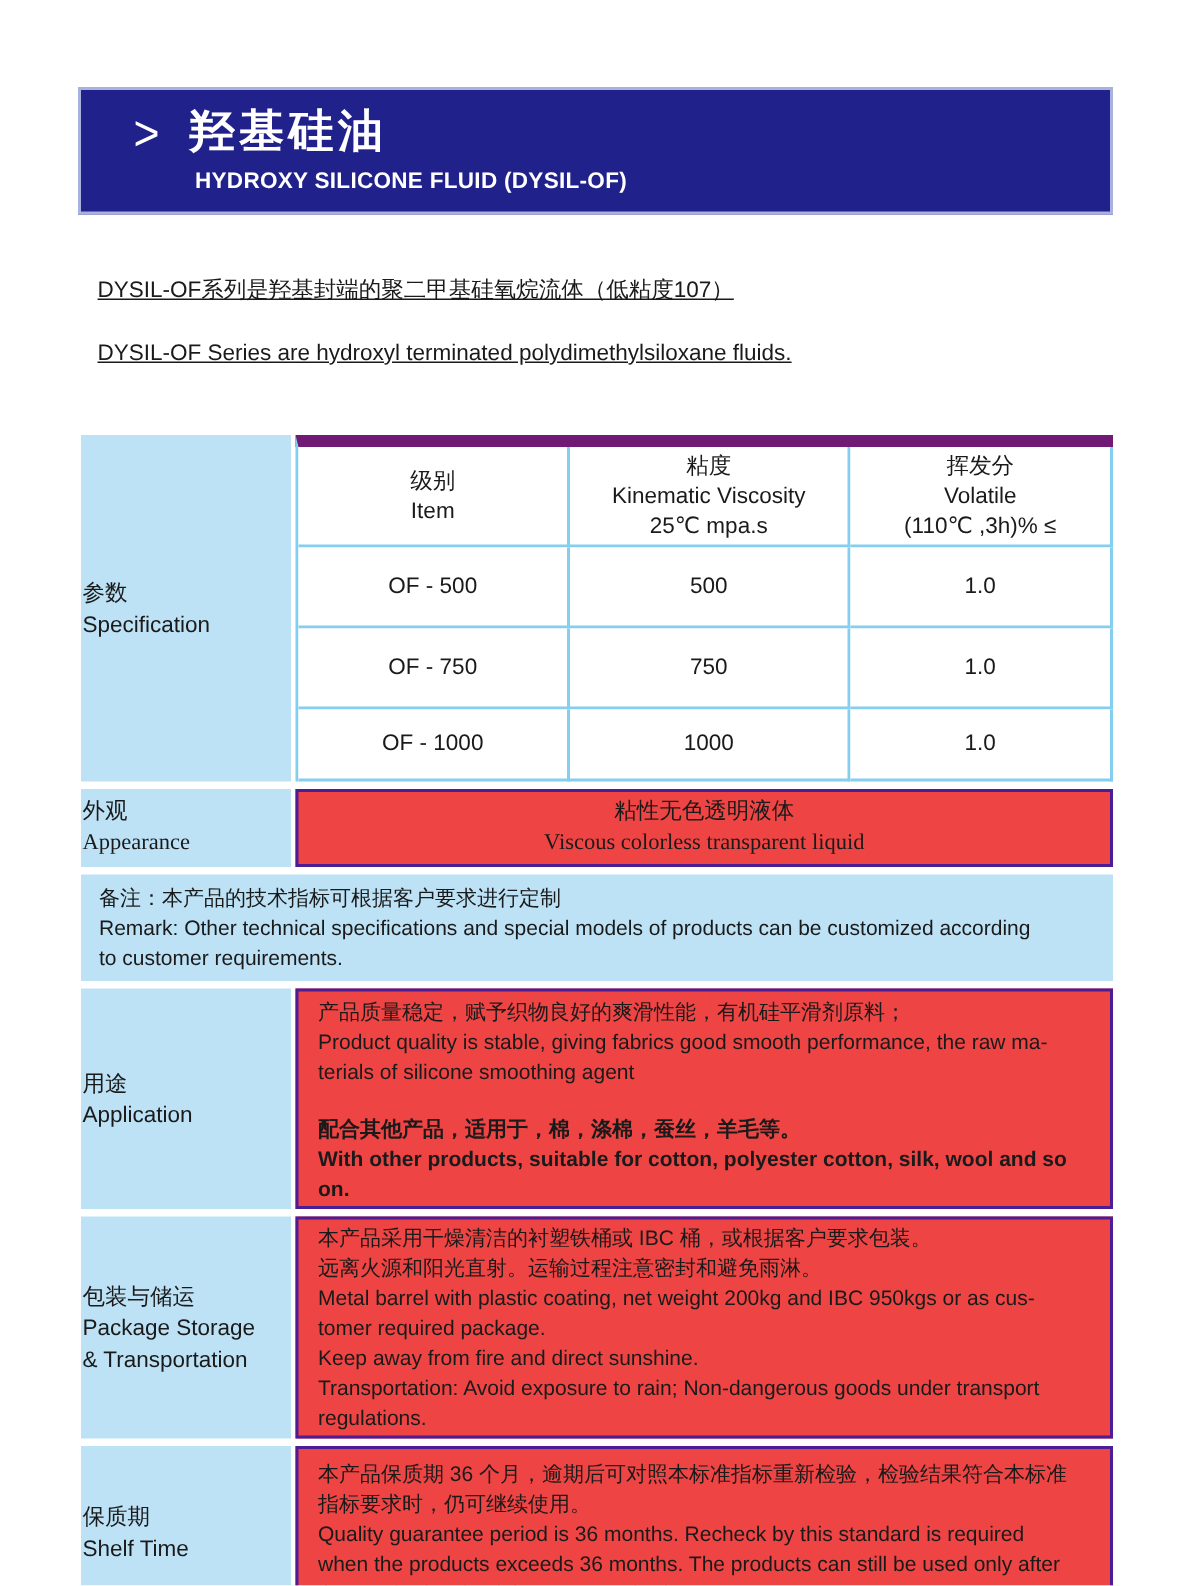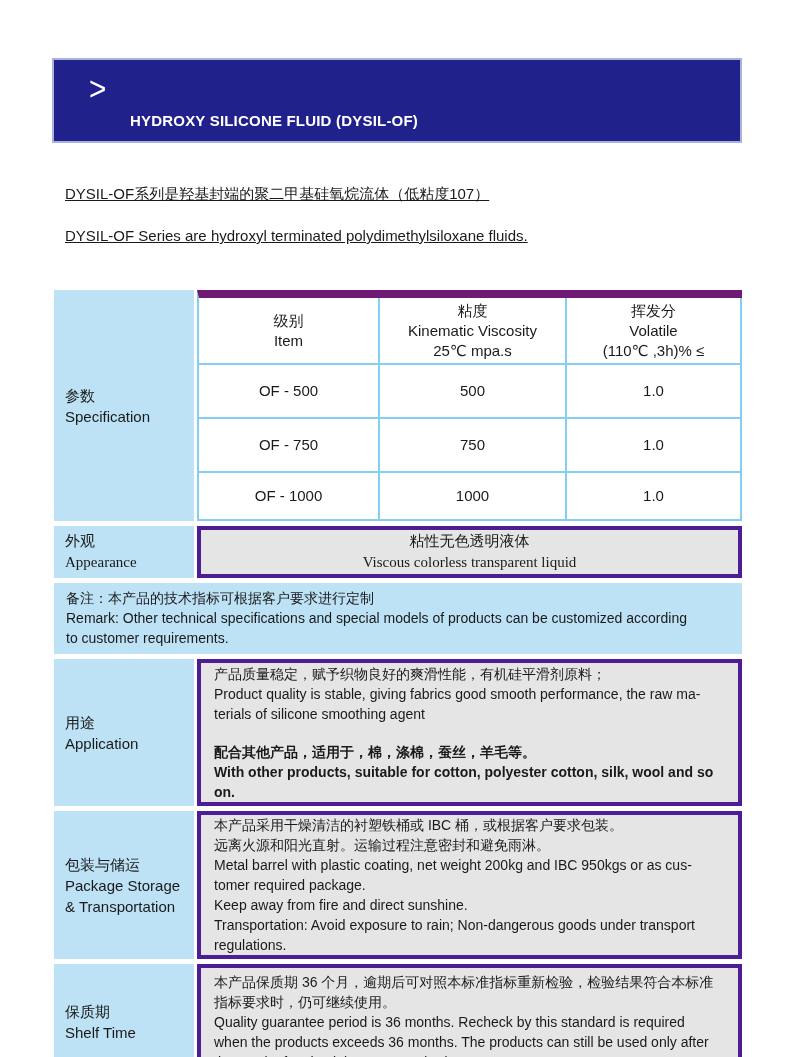--- a/index.html
+++ b/index.html
@@ -18,35 +18,35 @@
   .title-zh{font-size:30px;font-weight:700;letter-spacing:3px;line-height:1;}
   .title-en{font-size:15px;font-weight:700;margin-left:42px;margin-top:3px;letter-spacing:0.2px;}
   
   .intro{margin:19px 0 0 65px;font-size:15px;line-height:21px;white-space:pre-line;text-decoration:underline;}
   
   .sheet{margin:23px 0 0 54px;width:688px;}
   .block{display:flex;gap:3px;margin-bottom:5px;}
   .side{
     box-sizing:border-box;width:140px;background:#BDE2F6;
     display:flex;flex-direction:column;justify-content:center;
-    padding-left:11px;font-size:15px;line-height:21px;white-space:pre-line;
+    padding-left:1px;font-size:15px;line-height:21px;white-space:pre-line;
   }
   .grid{
     box-sizing:border-box;flex:1;height:100%;
     display:grid;grid-template-columns:181px 187px 1fr;grid-template-rows:67px 54px 54px 1fr;
     border-top:8px solid #701a75;border-left:2px solid #84CEF0;
   }
   .gcell{
     box-sizing:border-box;background:#ffffff;
     border-right:2px solid #84CEF0;border-bottom:2px solid #84CEF0;
     display:flex;align-items:center;justify-content:center;
     text-align:center;font-size:15px;line-height:20px;white-space:pre-line;
   }
   .vcell{
-    box-sizing:border-box;flex:1;background:#e5e5e5;border:4px solid #4c1d95;
+    box-sizing:border-box;flex:1;background:#ef4444;border:2px solid #4c1d95;
     display:flex;flex-direction:column;justify-content:center;
     font-size:14px;line-height:20px;white-space:pre-line;overflow:hidden;
     padding:0 8px 0 13px;overflow-wrap:anywhere;
   }
   .vcell.center{align-items:center;text-align:center;padding:0;font-size:15px;line-height:21px;}
   .b-spec{height:231px;}
   .b-appearance{height:52px;font-family:Liberation Serif, serif;}
   .b-application{height:147px;}
   .b-package{height:148px;}
   .b-shelf{height:115px;}
@@ -58,20 +58,21 @@
   .para2{margin-top:18px;font-weight:bold;}
 </style>
 </head>
 <body>
 
 <div class="page">
 
   <div class="banner">
     <div class="banner-row1">
       <span class="arrow">&gt;</span>
+      <span class="title-zh">羟基硅油</span>
     </div>
     <div class="title-en">HYDROXY SILICONE FLUID (DYSIL-OF)</div>
   </div>
 
   <div class="intro">
     <div>DYSIL-OF系列是羟基封端的聚二甲基硅氧烷流体（低粘度107）</div>
     <div>DYSIL-OF Series are hydroxyl terminated polydimethylsiloxane fluids.</div>
   </div>
 
   <div class="sheet">

